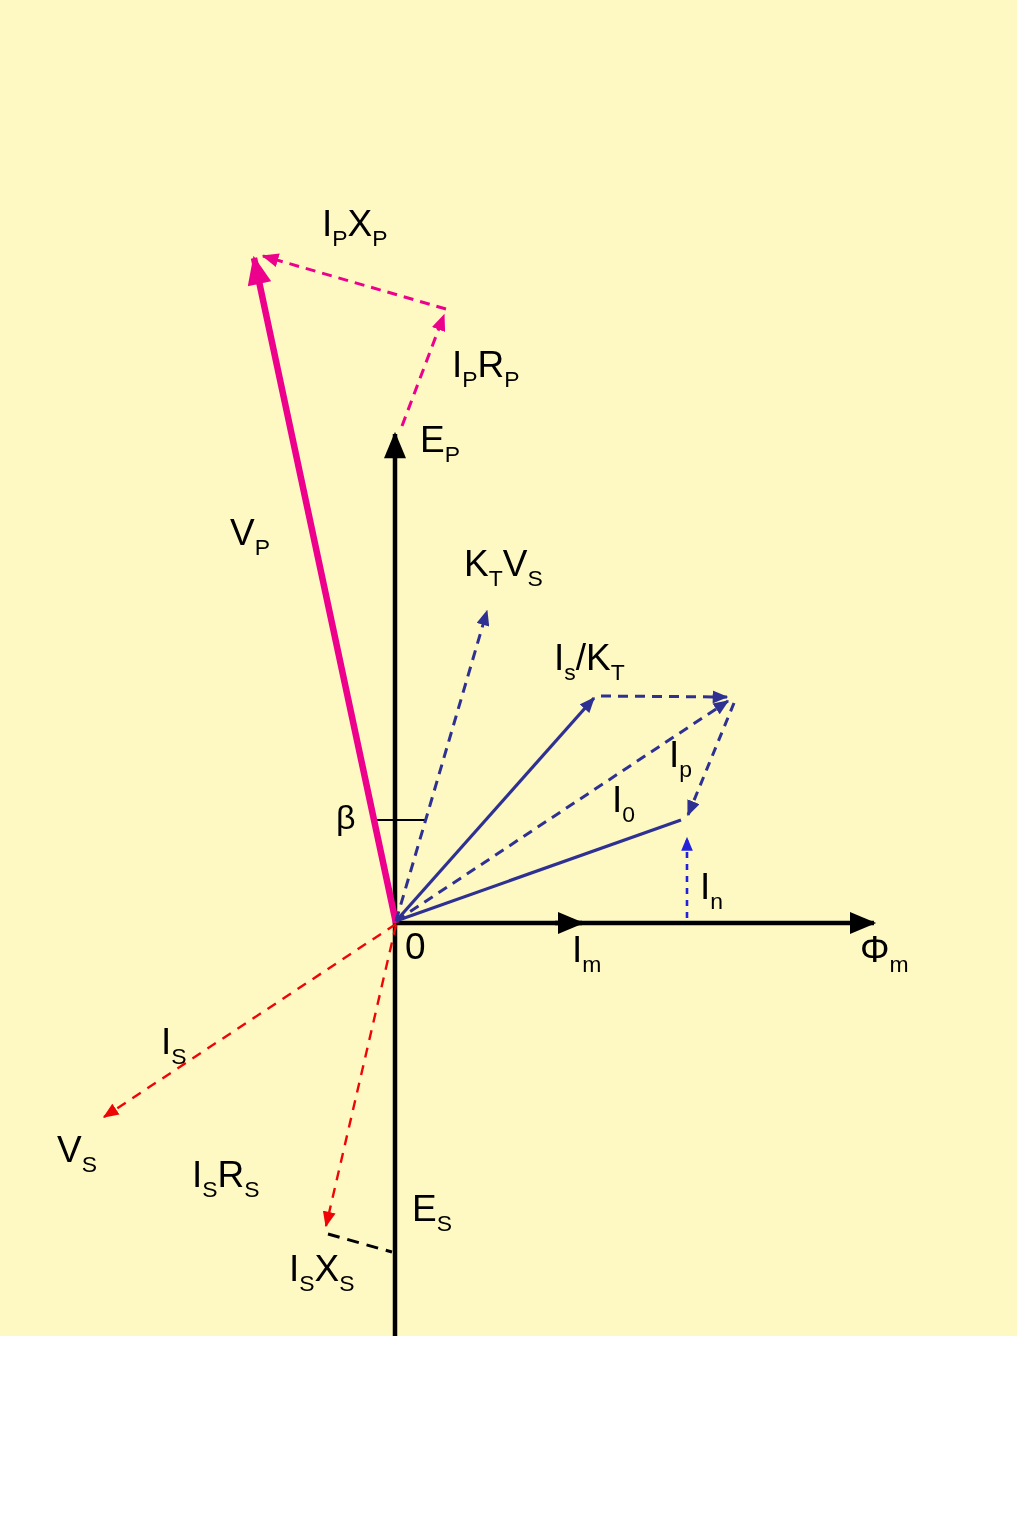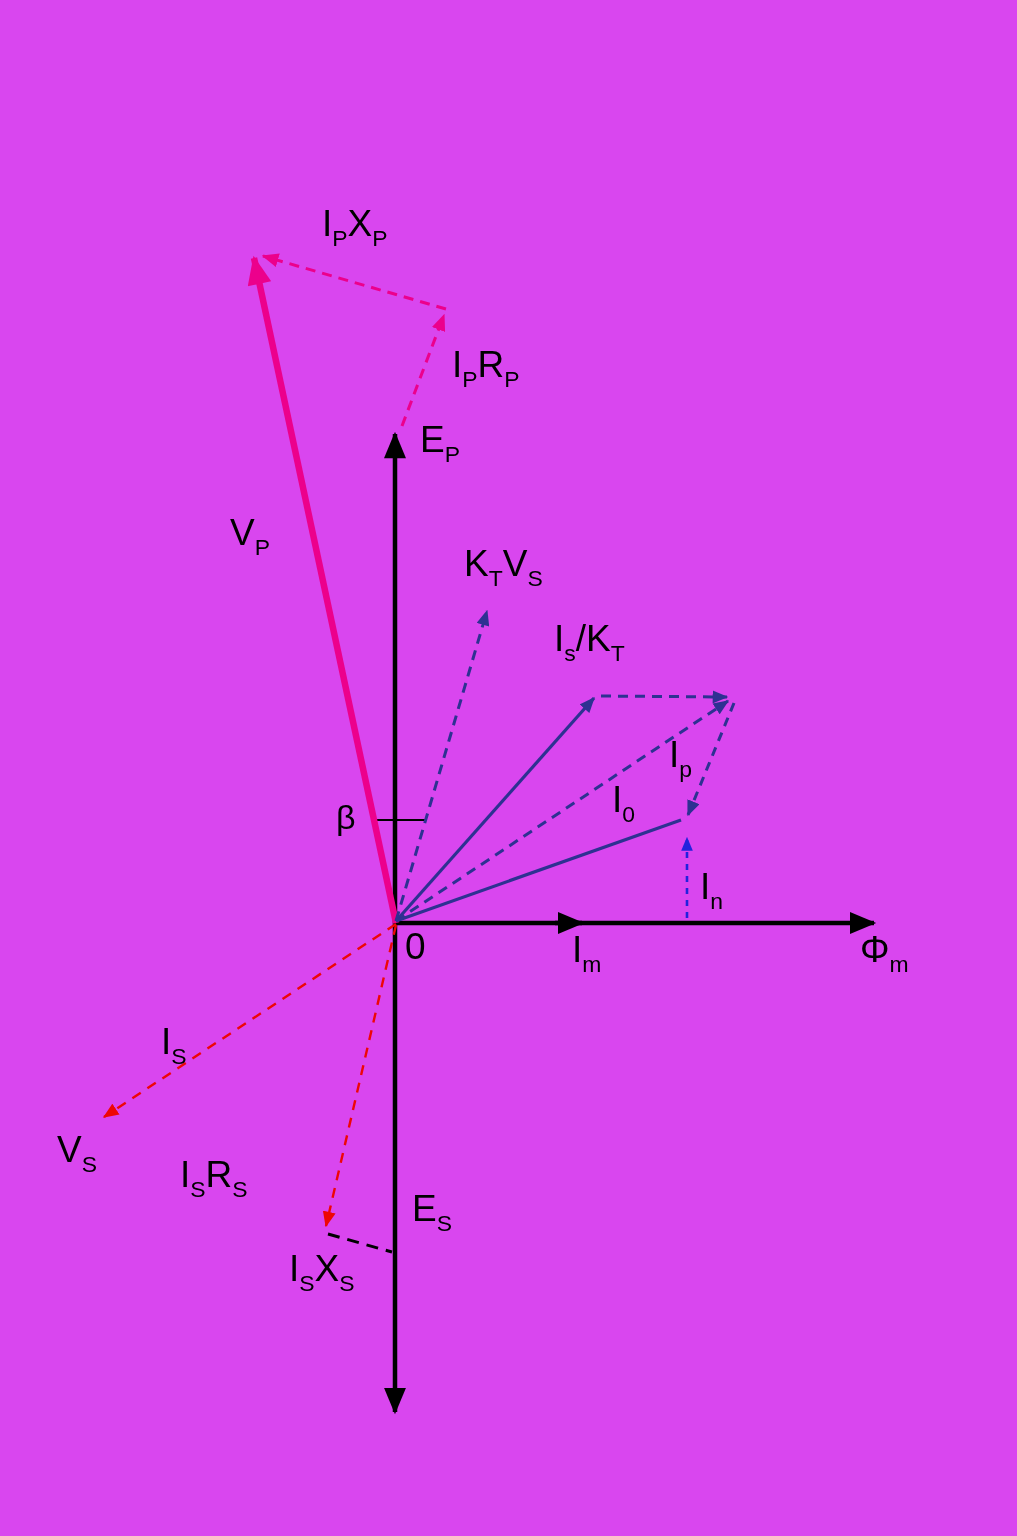--- a/index.html
+++ b/index.html
@@ -1,19 +1,19 @@
 <!DOCTYPE html>
 <html><head>
 <meta charset="utf-8">
 <style>
   html,body { margin:0; padding:0; background:#ffffff; }
   #canvas {
     position:relative;
-    width:1017px; height:1536px;
-    background:#d946ef;
+    width:1017px; height:1336px;
+    background:#fef9c3;
     overflow:hidden;
     font-family:"Liberation Sans", sans-serif;
   }
   #diagram-svg { position:absolute; left:0; top:0; }
   .lbl {
     position:absolute;
     font-size:37px;
     line-height:1;
     color:#000;
     white-space:nowrap;
@@ -77,39 +77,39 @@
   <div class="lbl" style="left:322px; top:205px"><span>I</span><span class="sub">P</span><span>X</span><span class="sub">P</span></div>
 
   <div class="lbl" style="left:452px; top:346px"><span>I</span><span class="sub">P</span><span>R</span><span class="sub">P</span></div>
 
   <div class="lbl" style="left:420px; top:421px"><span>E</span><span class="sub">P</span></div>
 
   <div class="lbl" style="left:230px; top:514px"><span>V</span><span class="sub">P</span></div>
 
   <div class="lbl" style="left:464px; top:545px"><span>K</span><span class="sub">T</span><span>V</span><span class="sub">S</span></div>
 
-  <div class="lbl" style="left:554px; top:620px"><span>I</span><span class="sub">s</span><span>/K</span><span class="sub">T</span></div>
+  <div class="lbl" style="left:554px; top:639px"><span>I</span><span class="sub">s</span><span>/K</span><span class="sub">T</span></div>
 
   <div class="lbl" style="left:669px; top:736px"><span>I</span><span class="sub">p</span></div>
 
   <div class="lbl" style="left:612px; top:781px"><span>I</span><span class="sub">0</span></div>
 
   <div class="lbl" style="left:700px; top:868px"><span>I</span><span class="sub">n</span></div>
 
   <div class="lbl beta" style="left:336px; top:800px"><span>β</span></div>
 
   <div class="lbl" style="left:405px; top:928px"><span>0</span></div>
 
   <div class="lbl" style="left:572px; top:931px"><span>I</span><span class="sub">m</span></div>
 
   <div class="lbl" style="left:860px; top:931px"><span>Φ</span><span class="sub">m</span></div>
 
   <div class="lbl" style="left:161px; top:1023px"><span>I</span><span class="sub">S</span></div>
 
   <div class="lbl" style="left:57px; top:1131px"><span>V</span><span class="sub">S</span></div>
 
-  <div class="lbl" style="left:180px; top:1156px"><span>I</span><span class="sub">S</span><span>R</span><span class="sub">S</span></div>
+  <div class="lbl" style="left:192px; top:1156px"><span>I</span><span class="sub">S</span><span>R</span><span class="sub">S</span></div>
 
   <div class="lbl" style="left:412px; top:1190px"><span>E</span><span class="sub">S</span></div>
 
   <div class="lbl" style="left:289px; top:1250px"><span>I</span><span class="sub">S</span><span>X</span><span class="sub">S</span></div>
 
 </div>
 
 </body></html>

